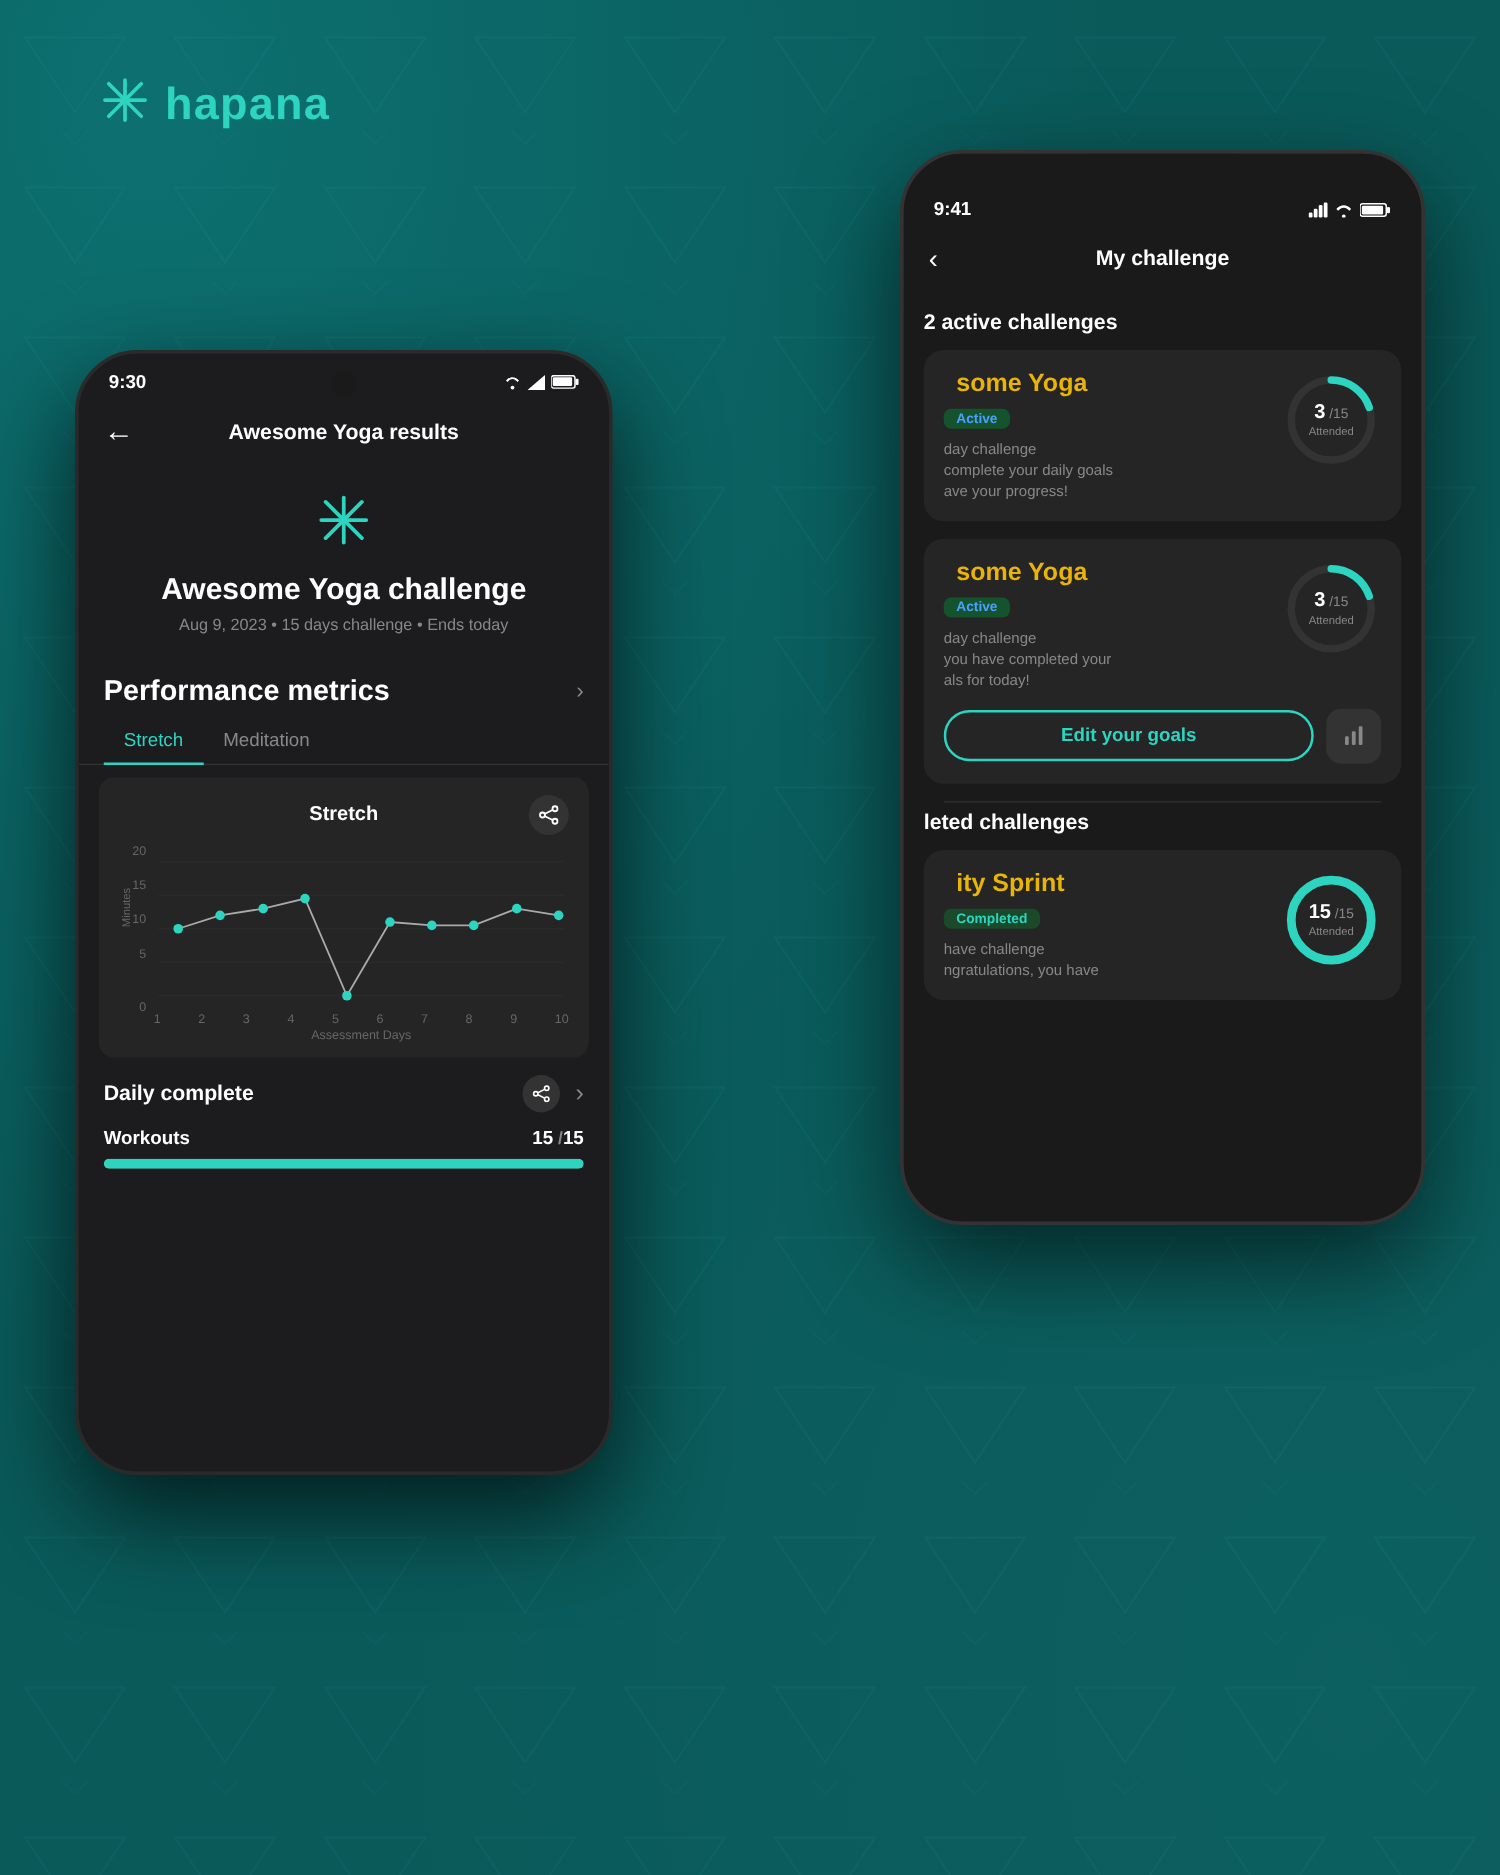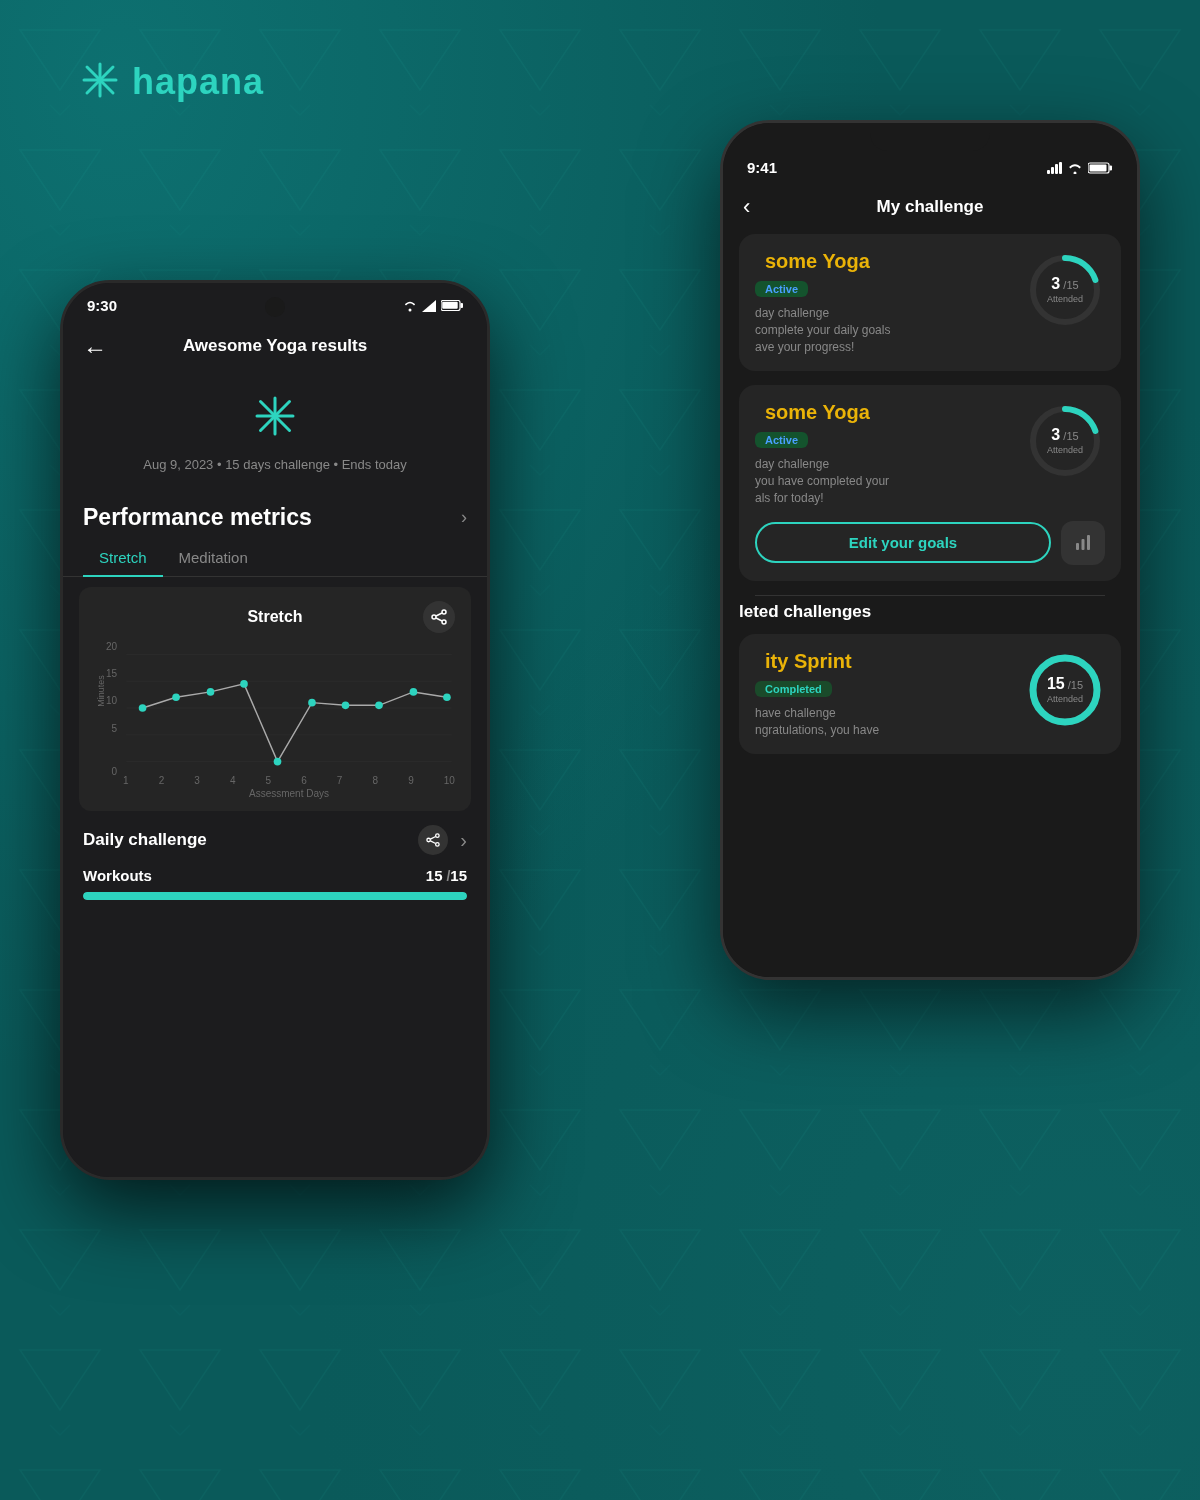--- a/index.html
+++ b/index.html
@@ -586,20 +586,21 @@
 
   <div class="nav-bar-dark">
     <span class="nav-back">‹</span>
     <span class="nav-title">My challenge</span>
     <span style="width:30px"></span>
   </div>
 
   <div class="screen-content-dark">
     <div class="challenges-scroll">
 
+      <div class="active-challenges-title">2 active challenges</div>
 
       <div class="challenge-card">
         <div class="challenge-card-top">
           <div class="challenge-card-info">
             <div class="challenge-card-name">some Yoga</div>
             <span class="status-badge badge-active">Active</span>
             <div class="challenge-desc">
               <span>day challenge</span><br>
               <span>complete your daily goals</span><br>
               <span>ave your progress!</span>
@@ -731,20 +732,21 @@
         <svg width="44" height="44" viewBox="0 0 44 44" fill="none" xmlns="http://www.w3.org/2000/svg">
 
           <line x1="22" y1="4" x2="22" y2="40" stroke="#2dd4bf" stroke-width="3" stroke-linecap="round"></line>
           <line x1="4" y1="22" x2="40" y2="22" stroke="#2dd4bf" stroke-width="3" stroke-linecap="round"></line>
           <line x1="7.5" y1="7.5" x2="36.5" y2="36.5" stroke="#2dd4bf" stroke-width="3" stroke-linecap="round"></line>
           <line x1="36.5" y1="7.5" x2="7.5" y2="36.5" stroke="#2dd4bf" stroke-width="3" stroke-linecap="round"></line>
         </svg>
       </span>
     </div>
 
+    <div class="challenge-title">Awesome Yoga challenge</div>
     <div class="challenge-subtitle">Aug 9, 2023  •  15 days challenge  •  Ends today</div>
 
     <div class="section-header">
       <span class="section-title">Performance metrics</span>
       <span class="section-arrow">›</span>
     </div>
 
     <div class="tabs-container">
       <div class="tab active">Stretch</div>
       <div class="tab">Meditation</div>
@@ -813,21 +815,21 @@
           </div>
           <div style="text-align:center; color:#666; font-size:10px; padding-bottom:2px;">Assessment Days</div>
         </div>
 
         <div style="position:absolute; left:0; top:45px; transform:rotate(-90deg) translateX(-50%); color:#666; font-size:9px; white-space:nowrap; transform-origin:left center; margin-left:6px;">Minutes</div>
       </div>
     </div>
 
     <div class="daily-progress-section">
       <div class="daily-progress-header">
-        <span class="daily-progress-title">Daily challenge</span>
+        <span class="daily-progress-title">Daily complete</span>
         <div class="daily-progress-right">
           <div class="share-btn" style="width:30px;height:30px;">
             <svg width="14" height="14" viewBox="0 0 16 16" fill="white">
               <circle cx="13" cy="3" r="2" fill="none" stroke="white" stroke-width="1.5"></circle>
               <circle cx="3" cy="8" r="2" fill="none" stroke="white" stroke-width="1.5"></circle>
               <circle cx="13" cy="13" r="2" fill="none" stroke="white" stroke-width="1.5"></circle>
               <line x1="5" y1="7" x2="11" y2="4" stroke="white" stroke-width="1.5"></line>
               <line x1="5" y1="9" x2="11" y2="12" stroke="white" stroke-width="1.5"></line>
             </svg>
           </div>

